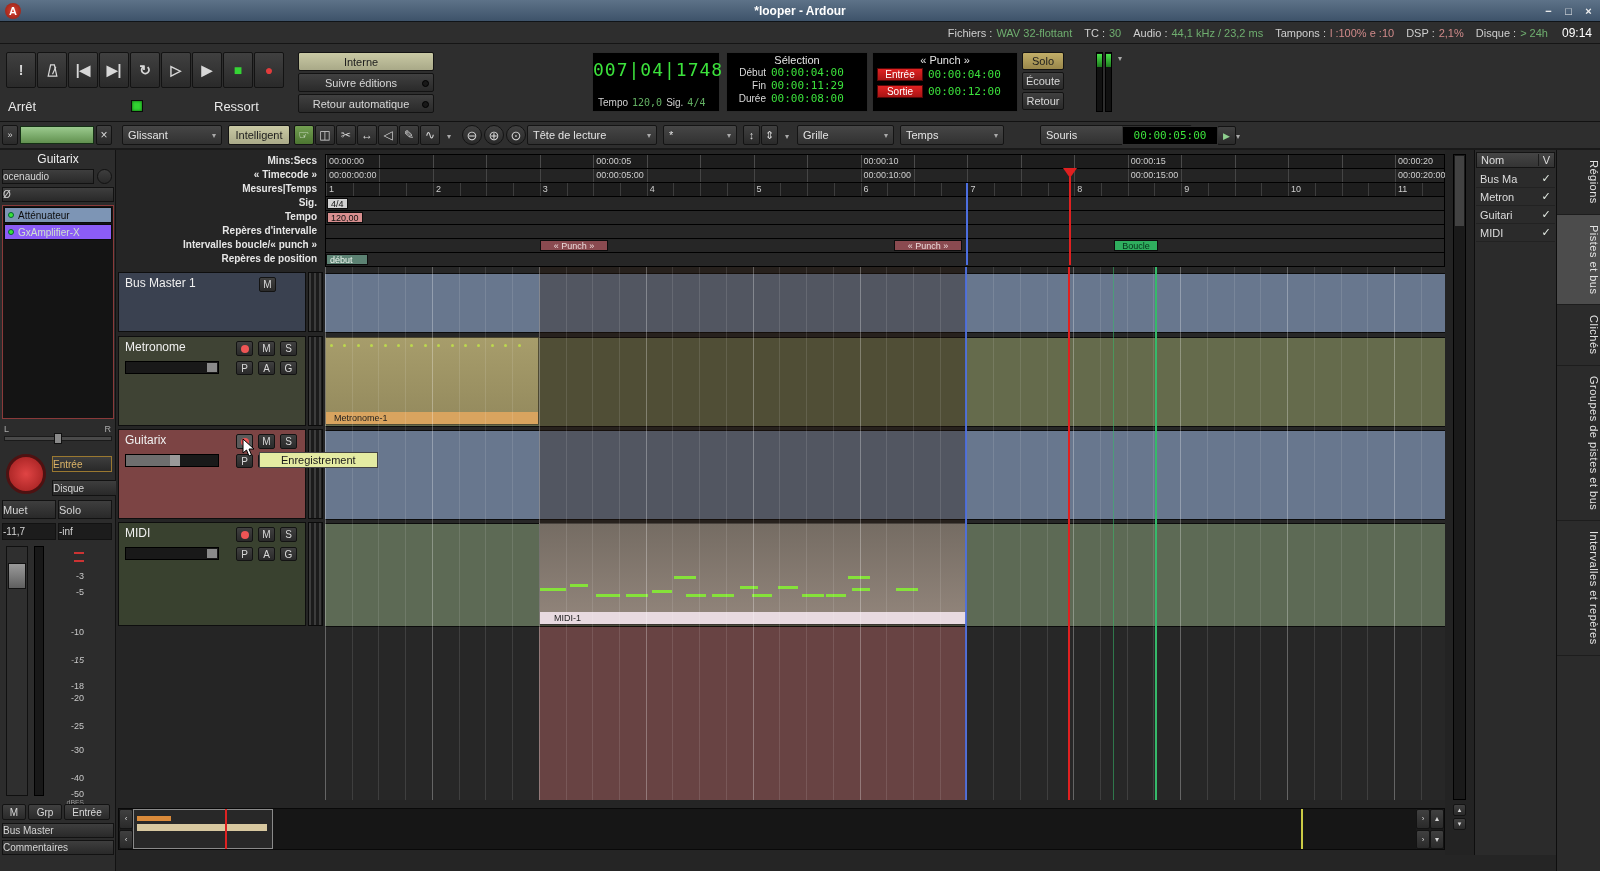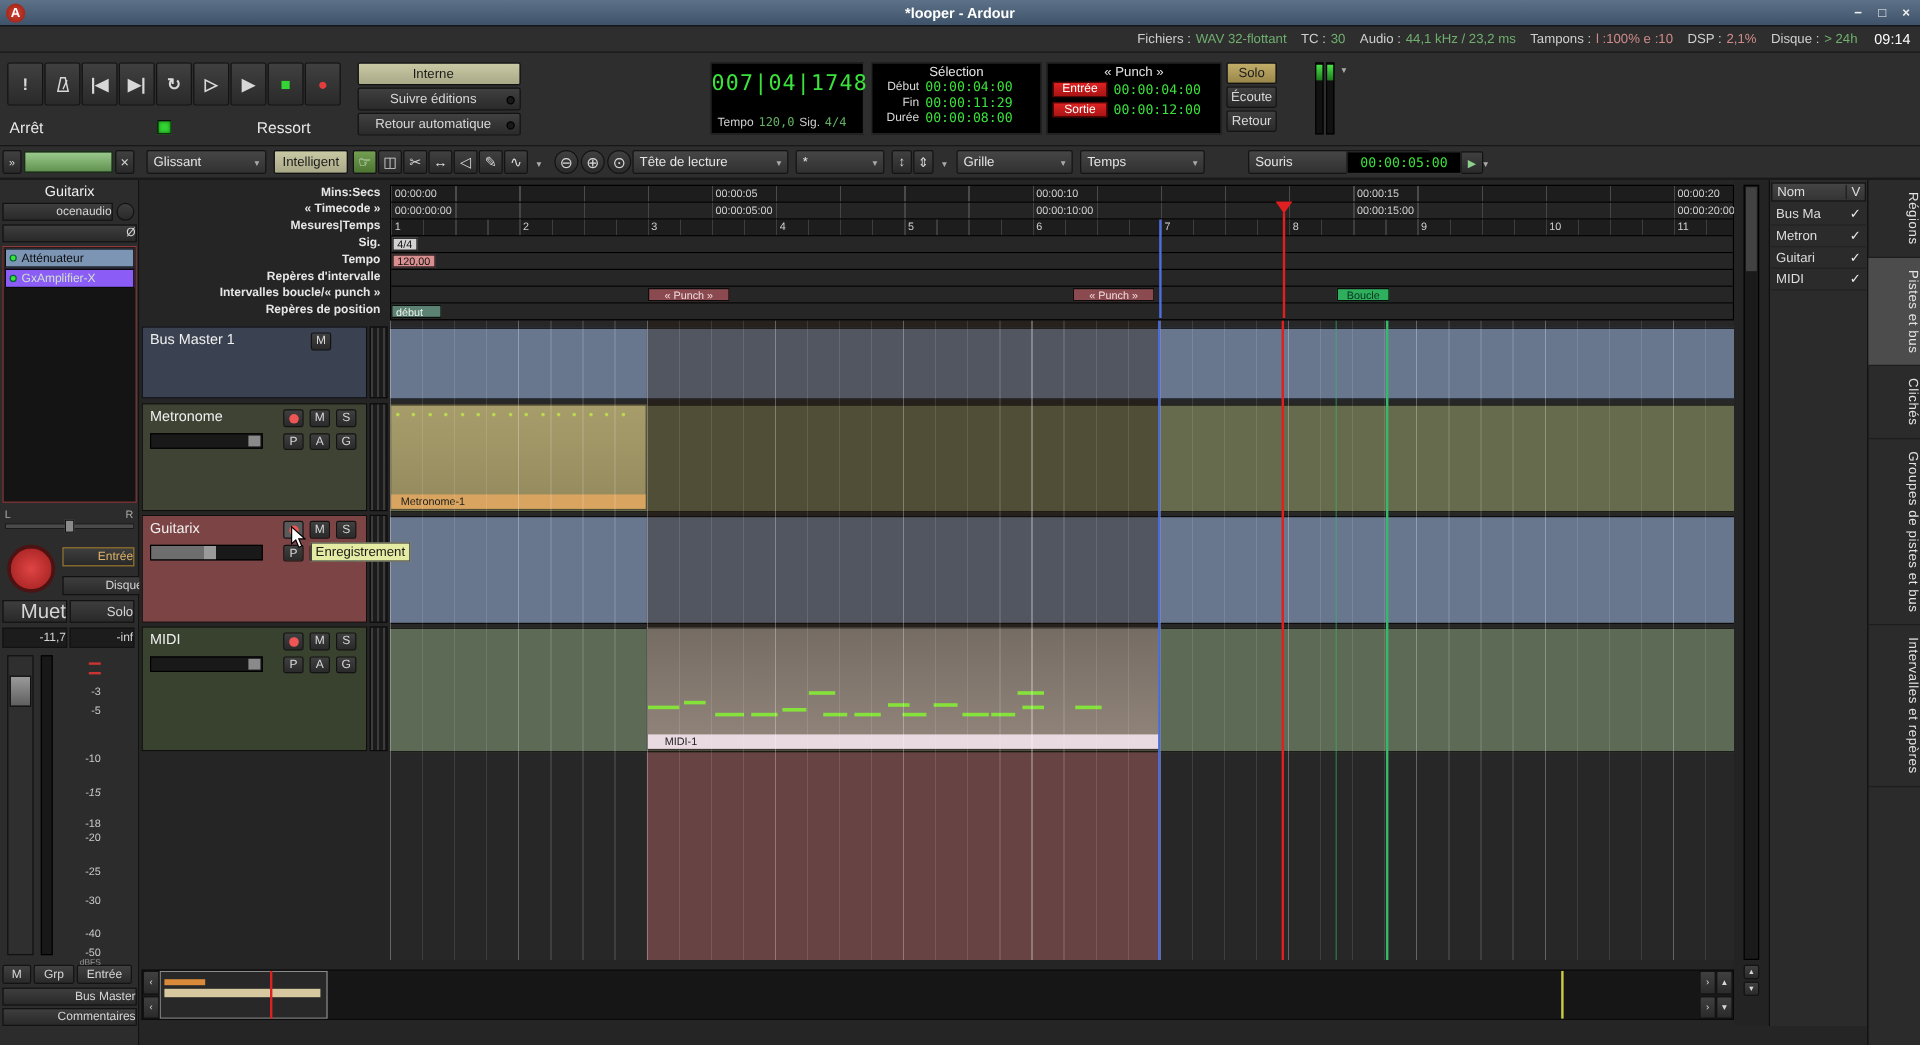--- a/index.html
+++ b/index.html
@@ -52,21 +52,21 @@
 .caret{color:#aaa;font-size:8px;margin-left:4px}
 .tbtn20{width:20px;height:20px;font-size:12px}
 .active-tool{background:linear-gradient(#739f52,#4c7531);color:#fff}
 .zbtn{width:20px;height:20px;border-radius:10px;font-size:13px}
 .thbtn2{width:17px;height:20px;font-size:11px}
 .navclock{position:absolute;left:1122px;top:4px;width:96px;height:19px;background:#000;border:1px solid #303030;font-size:11px;display:flex;align-items:center;justify-content:center}
 
 .main{position:relative;height:721px}
 .monitor{position:absolute;left:0;top:0;width:116px;height:721px;background:#2c2c2c;border-right:1px solid #121212}
 .mabs{position:absolute}
-.mbtn{background:linear-gradient(#3e3e3e,#292929);border:1px solid #121212;color:#d5d5d5;font-size:10px;display:flex;align-items:center;justify-content:flex-end;position:absolute}
+.mbtn{background:linear-gradient(#3e3e3e,#292929);border:1px solid #121212;color:#d5d5d5;font-size:10px;display:flex;align-items:center;justify-content:flex-start;position:absolute}
 .procbox{position:absolute;left:2px;top:55px;width:112px;height:214px;background:#141414;border:1px solid #8a3a3a}
 .proc{height:16px;display:flex;align-items:center;gap:4px;font-size:10px;padding:0 3px;margin:1px;border:1px solid #0a0a0a}
 .pled{width:6px;height:6px;border-radius:50%;background:#3ae23a;border:1px solid #063;flex:none}
 .scnum{position:absolute;right:22px;font-size:9px;color:#c8c8c8;line-height:9px}
 .smbtn{position:absolute;top:0;height:16px;font-size:10px}
 
 .editor{position:absolute;left:116px;top:0;width:1484px;height:721px;background:#252525}
 .rlabels{position:absolute;left:0;top:4px;width:207px}
 .rlabel{height:14px;line-height:14px;text-align:right;padding-right:6px;font-size:10px;font-weight:bold;color:#e6e6e6;white-space:nowrap}
 .rulers{position:absolute;left:209px;top:4px;width:1120px;height:112px;background:#1f1f1f;border:1px solid #000}
@@ -94,21 +94,21 @@
 .rname{padding-left:4px;flex:1;white-space:nowrap;overflow:hidden}
 .rcheck{width:18px;text-align:center;color:#e8f0e8}
 .tabs{position:absolute;left:1440px;top:0;width:44px;height:721px;background:#2b2b2b;border-left:1px solid #0e0e0e}
 .tab{writing-mode:vertical-rl;font-size:11px;color:#e2e2e2;padding:10px 0;width:43px;display:flex;justify-content:center;border-bottom:1px solid #1d1d1d;letter-spacing:.5px}
 .tab.active{background:#4c4c4c}
 .vscroll{position:absolute;left:1329px;top:0;width:29px;height:705px;background:#232323}
 .summary{position:absolute;left:2px;top:658px;width:1327px;height:42px;background:#1b1b1b;border:1px solid #090909;display:flex}
 .snav{width:14px;display:flex;flex-direction:column;gap:1px}
 .snavbtn{flex:1;font-size:8px}
 .scanvas{position:relative;flex:1;background:#161616;overflow:hidden}
-.tooltip{position:absolute;left:143px;top:302px;background:#e4eba2;border:1px solid #444;color:#1a1a1a;font-size:11px;padding:1px 3px;z-index:40}
+.tooltip{position:absolute;left:143px;top:302px;background:#e4eba2;border:1px solid #444;color:#1a1a1a;font-size:11px;padding:1px 21px;z-index:40}
 .cursor{position:absolute;left:126px;top:288px;z-index:41}
 </style>
 </head>
 <body>
 
 <div class="app">
 
   <div class="titlebar">
     <span class="logo">A</span>
     <span>*looper - Ardour</span>
@@ -334,21 +334,21 @@
       <div class="mabs" style="right:4px;top:274px;font-size:9px;color:#aaa">R</div>
       <div class="mabs" style="left:4px;top:286px;width:108px;height:5px;background:#4a4a4a;border:1px solid #1a1a1a"></div>
       <div class="mabs" style="left:54px;top:283px;width:8px;height:11px;background:#8a8a8a;border:1px solid #111"></div>
       <div class="mabs" style="left:6px;top:304px;width:40px;height:40px;border-radius:50%;background:radial-gradient(#e04444,#9c1d1d);border:3px solid #4d1212"></div>
       <div class="mbtn" style="left:52px;top:306px;width:60px;height:16px;color:#dcb468;border-color:#9a7830">
           <span>Entrée</span>
         </div>
       <div class="mbtn" style="left:52px;top:330px;width:68px;height:16px">
           <span>Disque</span>
         </div>
-      <div class="mbtn" style="left:2px;top:350px;width:54px;height:19px;font-size:17px">
+      <div class="mbtn" style="left:2px;top:350px;width:54px;height:19px;font-size:11px">
           <span>Muet</span>
         </div>
       <div class="mbtn" style="left:58px;top:350px;width:54px;height:19px;font-size:11px">
           <span>Solo</span>
         </div>
       <div class="mbtn" style="left:2px;top:373px;width:54px;height:17px;background:#1c1c1c">
           <span>-11,7</span>
         </div>
       <div class="mbtn" style="left:58px;top:373px;width:54px;height:17px;background:#1c1c1c">
           <span>-inf</span>

